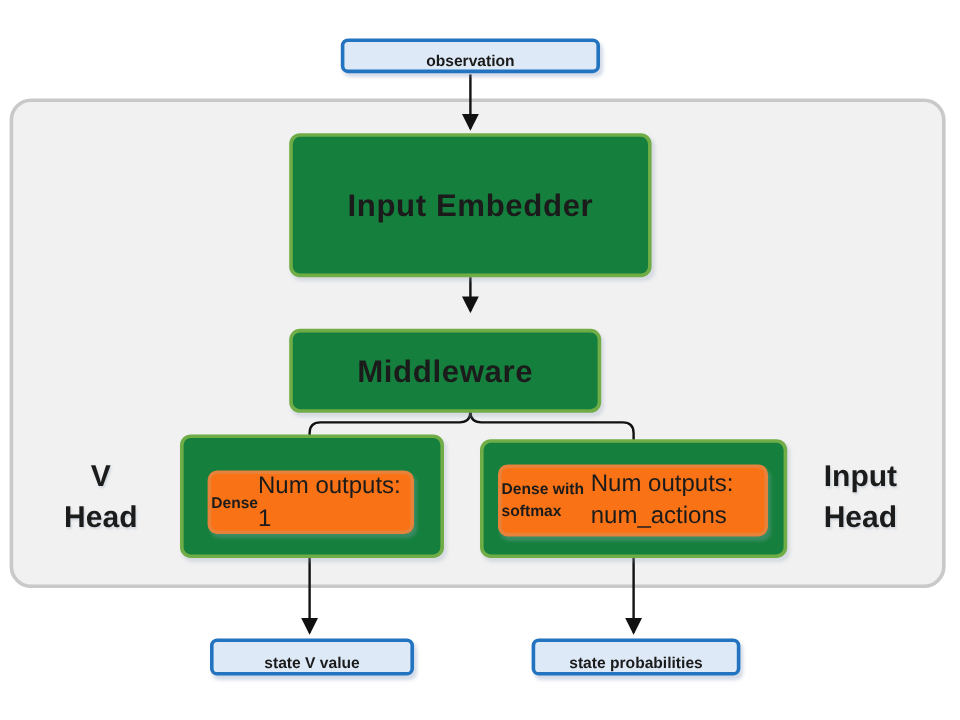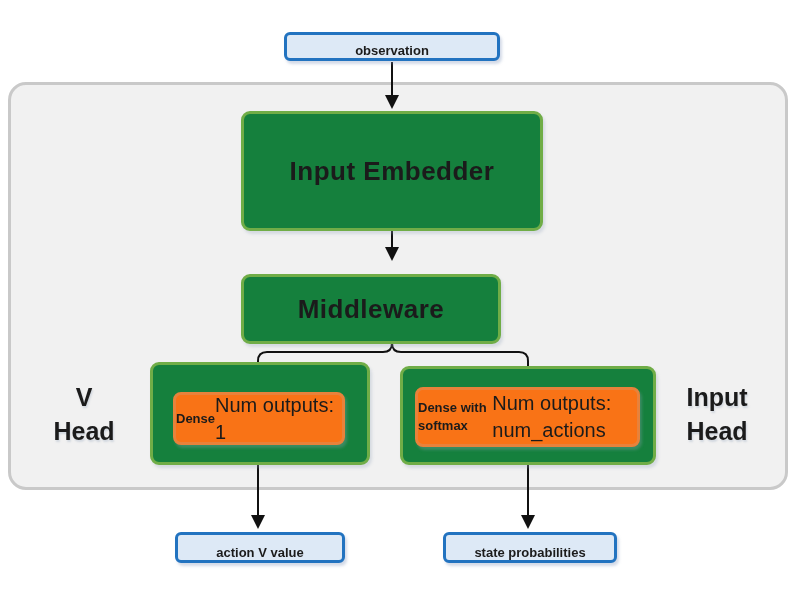--- a/index.html
+++ b/index.html
@@ -92,17 +92,17 @@
 <div class="abs head-label" style="left:34px;top:381px;width:100px;">
   <div>V</div>
   <div>Head</div>
 </div>
 <div class="abs head-label" style="left:666px;top:381px;width:102px;">
   <div>Input</div>
   <div>Head</div>
 </div>
 
 <div class="abs io-box" style="left:175px;top:532px;width:170px;height:31px;">
-  <span>action V value</span>
+  <span>state V value</span>
 </div>
 <div class="abs io-box" style="left:443px;top:532px;width:174px;height:31px;">
   <span>state probabilities</span>
 </div>
 
 </body></html>

